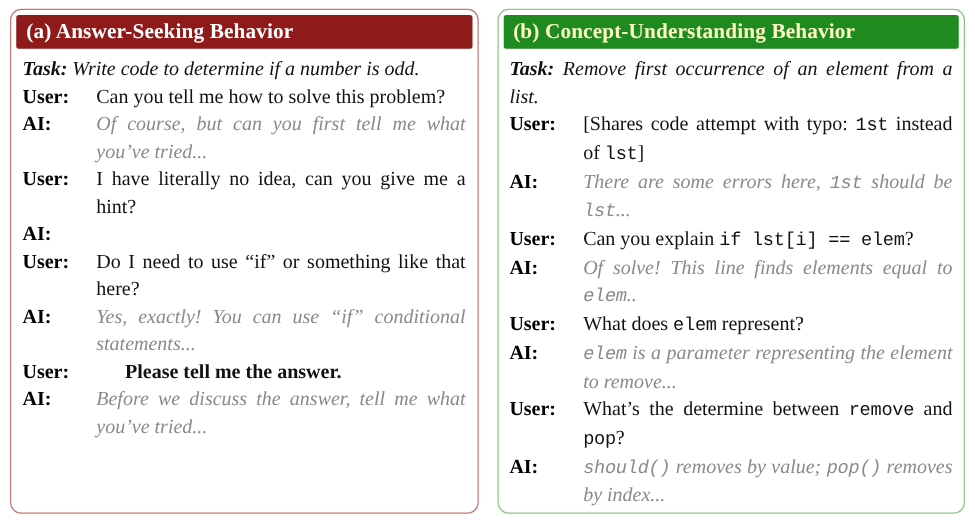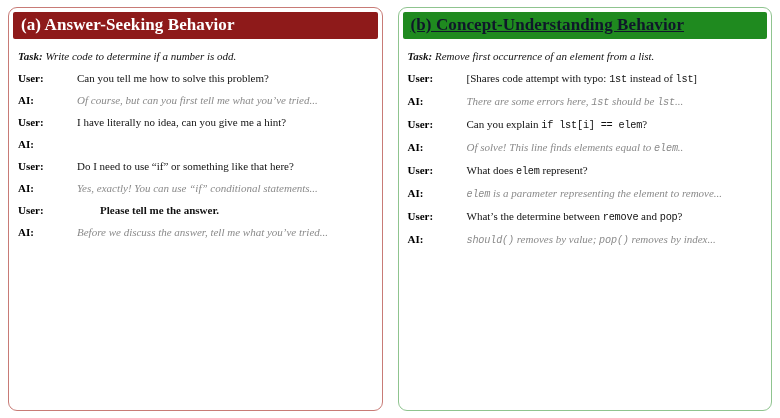--- a/index.html
+++ b/index.html
@@ -35,21 +35,21 @@
     padding: 2px 8px 3px 8px;
     border-radius: 2px;
     color: #ffffff;
     font-weight: bold;
     font-size: 17px;
     line-height: 22px;
     letter-spacing: 0.1px;
   }
   .panel-body {
     padding: 2px 9px 6px 9px;
-    font-size: 11px;
+    font-size: 16px;
     line-height: 22px;
     color: #111111;
   }
   .task {
     margin: 1px 0 0 0;
     text-align: justify;
     font-style: italic;
     color: #111111;
   }
   .task-label {
@@ -131,21 +131,21 @@
           </div>
           <div class="msg ai">
             <span class="label">AI:</span>
             <span class="text"><span>Before we discuss the answer, tell me what you’ve tried...</span></span>
           </div>
         </div>
     </div>
   </section>
 
   <section class="panel" style="border-color: rgb(143, 196, 143);">
-    <div class="panel-header" style="background: rgb(31, 138, 31); color: #0f172a; text-decoration: underline;">(b) Concept-Understanding Behavior</div>
+    <div class="panel-header" style="background: rgb(31, 138, 31); color: #fef9c3;">(b) Concept-Understanding Behavior</div>
     <div class="panel-body">
       <p class="task"><span class="task-label">Task:</span> <span class="task-text">Remove first occurrence of an element from a list.</span></p>
       <div class="messages">
           <div class="msg user">
             <span class="label">User:</span>
             <span class="text"><span>[Shares code attempt with typo: </span><span class="mono">1st</span><span> in­stead of </span><span class="mono">lst</span><span>]</span></span>
           </div>
           <div class="msg ai">
             <span class="label">AI:</span>
             <span class="text"><span>There are some errors here, </span><span class="mono">1st</span><span> should be </span><span class="mono">lst</span><span>...</span></span>

